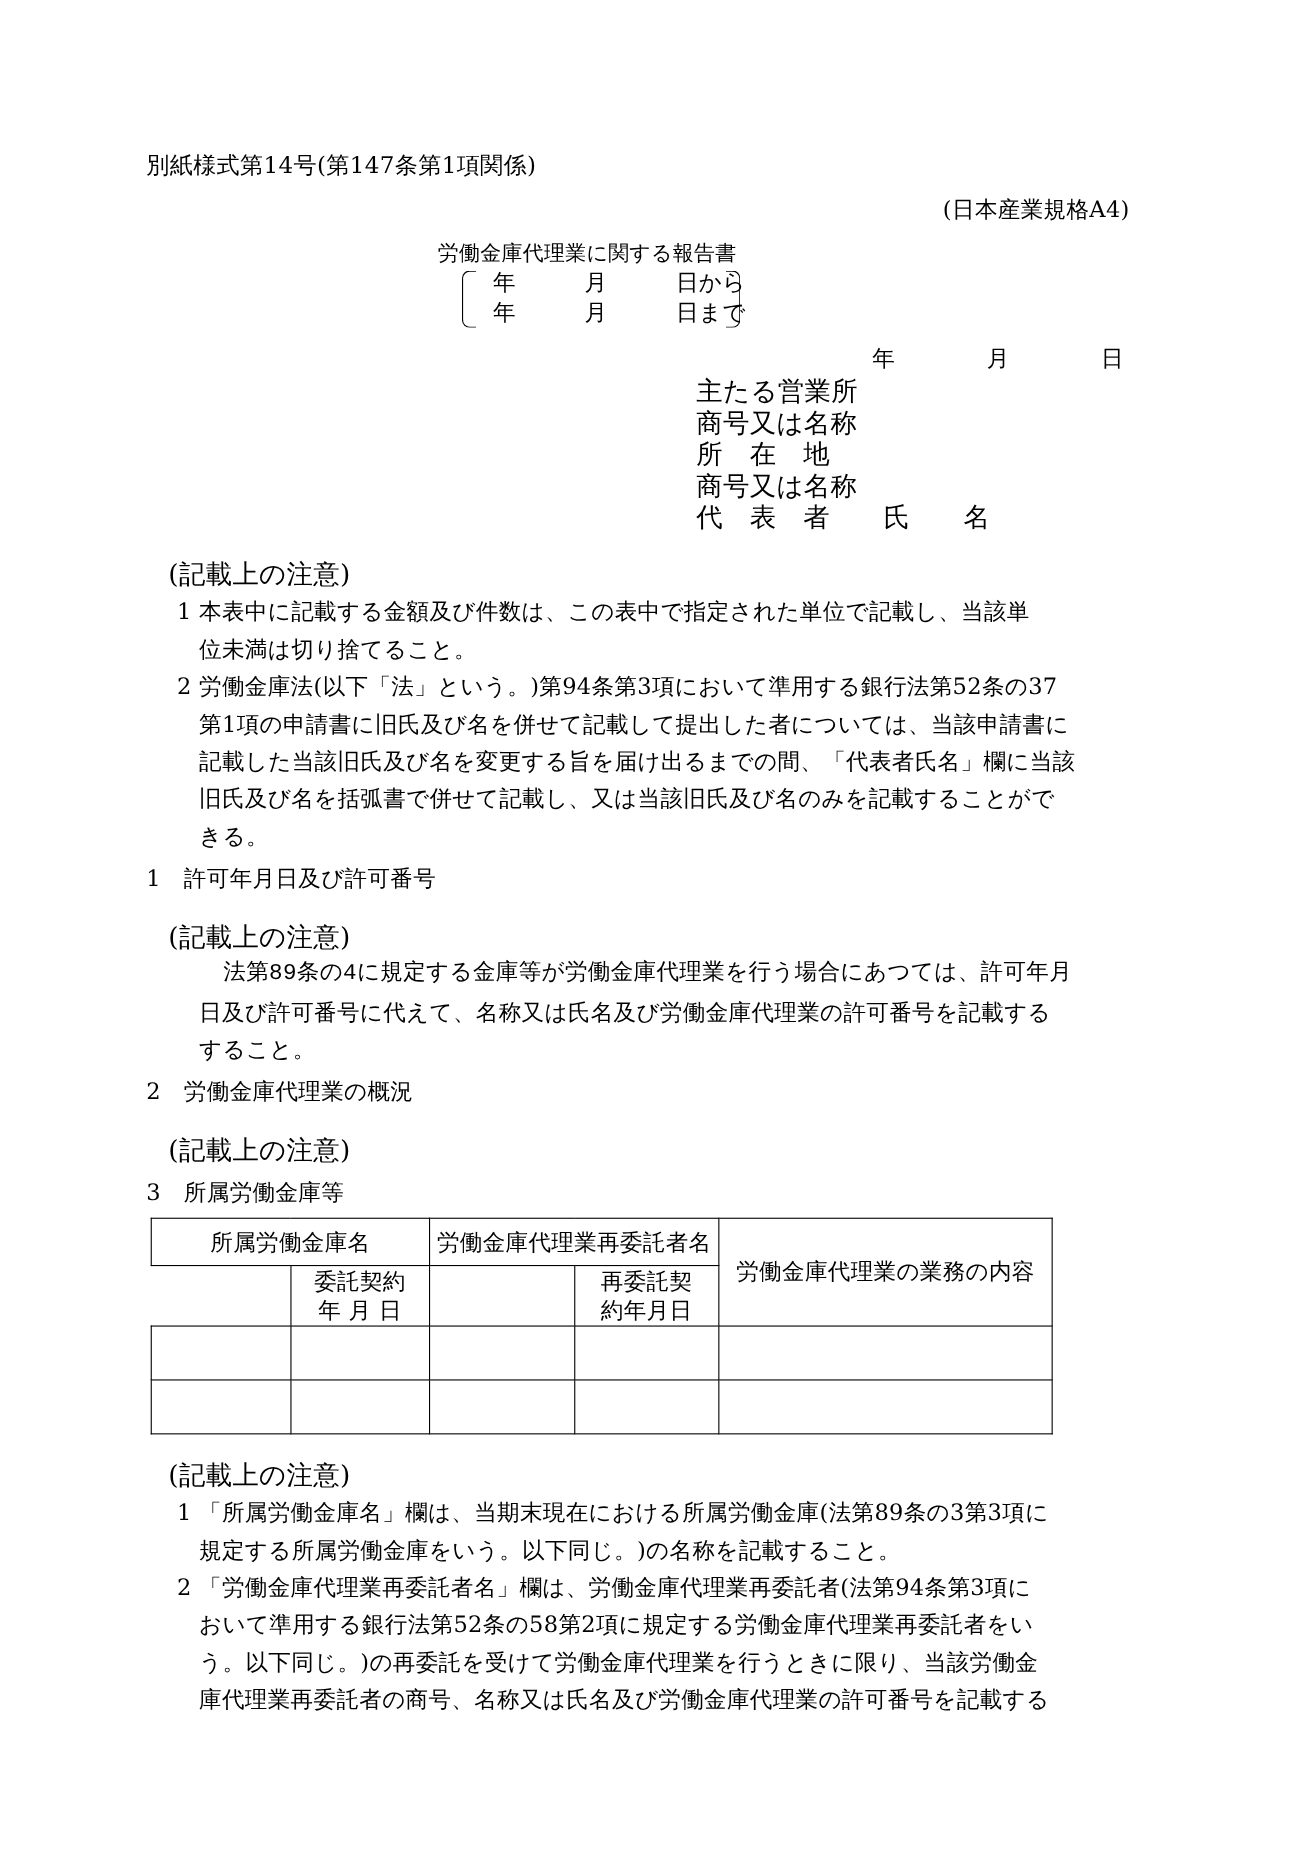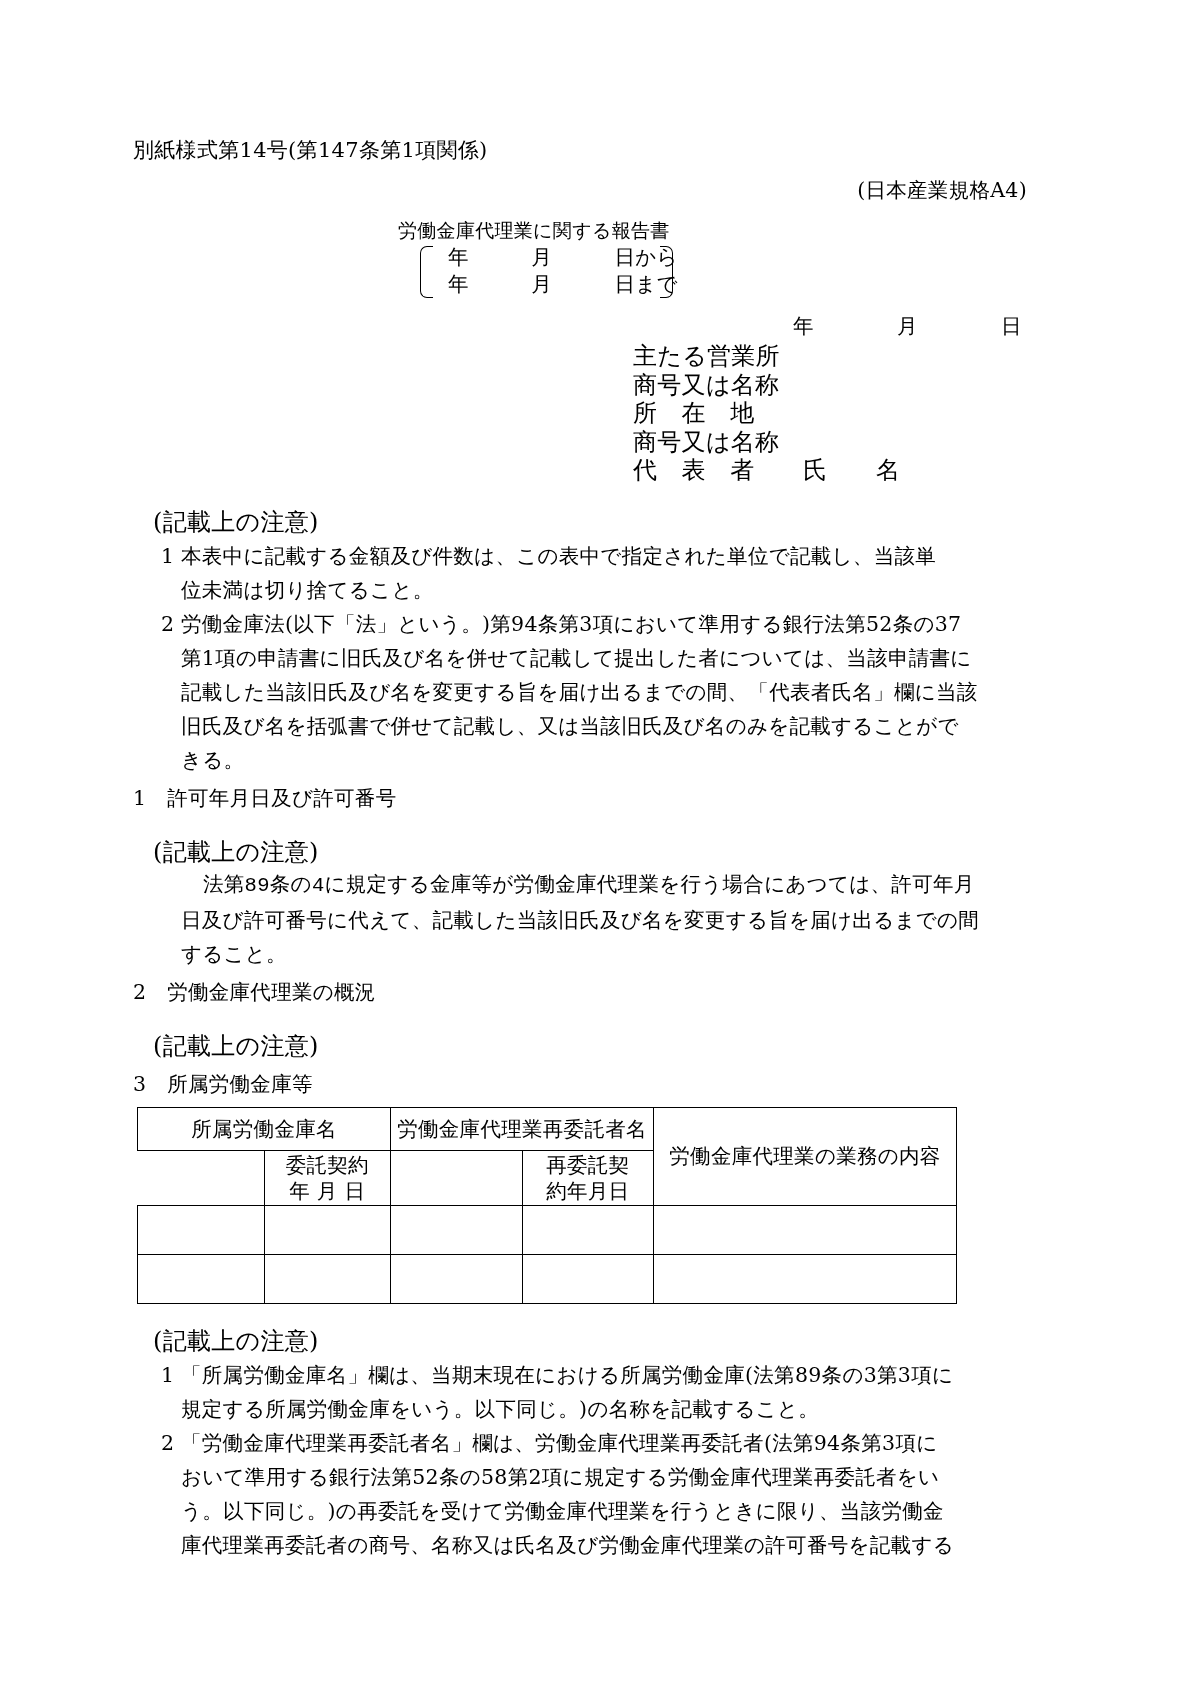--- a/index.html
+++ b/index.html
@@ -232,21 +232,21 @@
       <span class="ln">第1項の申請書に旧氏及び名を併せて記載して提出した者については、当該申請書に</span>
       <span class="ln">記載した当該旧氏及び名を変更する旨を届け出るまでの間、「代表者氏名」欄に当該</span>
       <span class="ln">旧氏及び名を括弧書で併せて記載し、又は当該旧氏及び名のみを記載することがで</span>
       <span class="ln">きる。</span>
     </div>
 
     <div class="section-head"><span>1</span>　<span>許可年月日及び許可番号</span></div>
     <div class="note-head">(記載上の注意)</div>
     <div class="note-para">
       <span class="ln first">法第89条の4に規定する金庫等が労働金庫代理業を行う場合にあつては、許可年月</span>
-      <span class="ln">日及び許可番号に代えて、記載した当該旧氏及び名を変更する旨を届け出るまでの間</span>
+      <span class="ln">日及び許可番号に代えて、名称又は氏名及び労働金庫代理業の許可番号を記載する</span>
       <span class="ln">すること。</span>
     </div>
 
     <div class="section-head"><span>2</span>　<span>労働金庫代理業の概況</span></div>
     <div class="note-head">(記載上の注意)</div>
 
     <div class="section-head"><span>3</span>　<span>所属労働金庫等</span></div>
 
     <div class="tbl-wrap">
       <table class="form-table">

